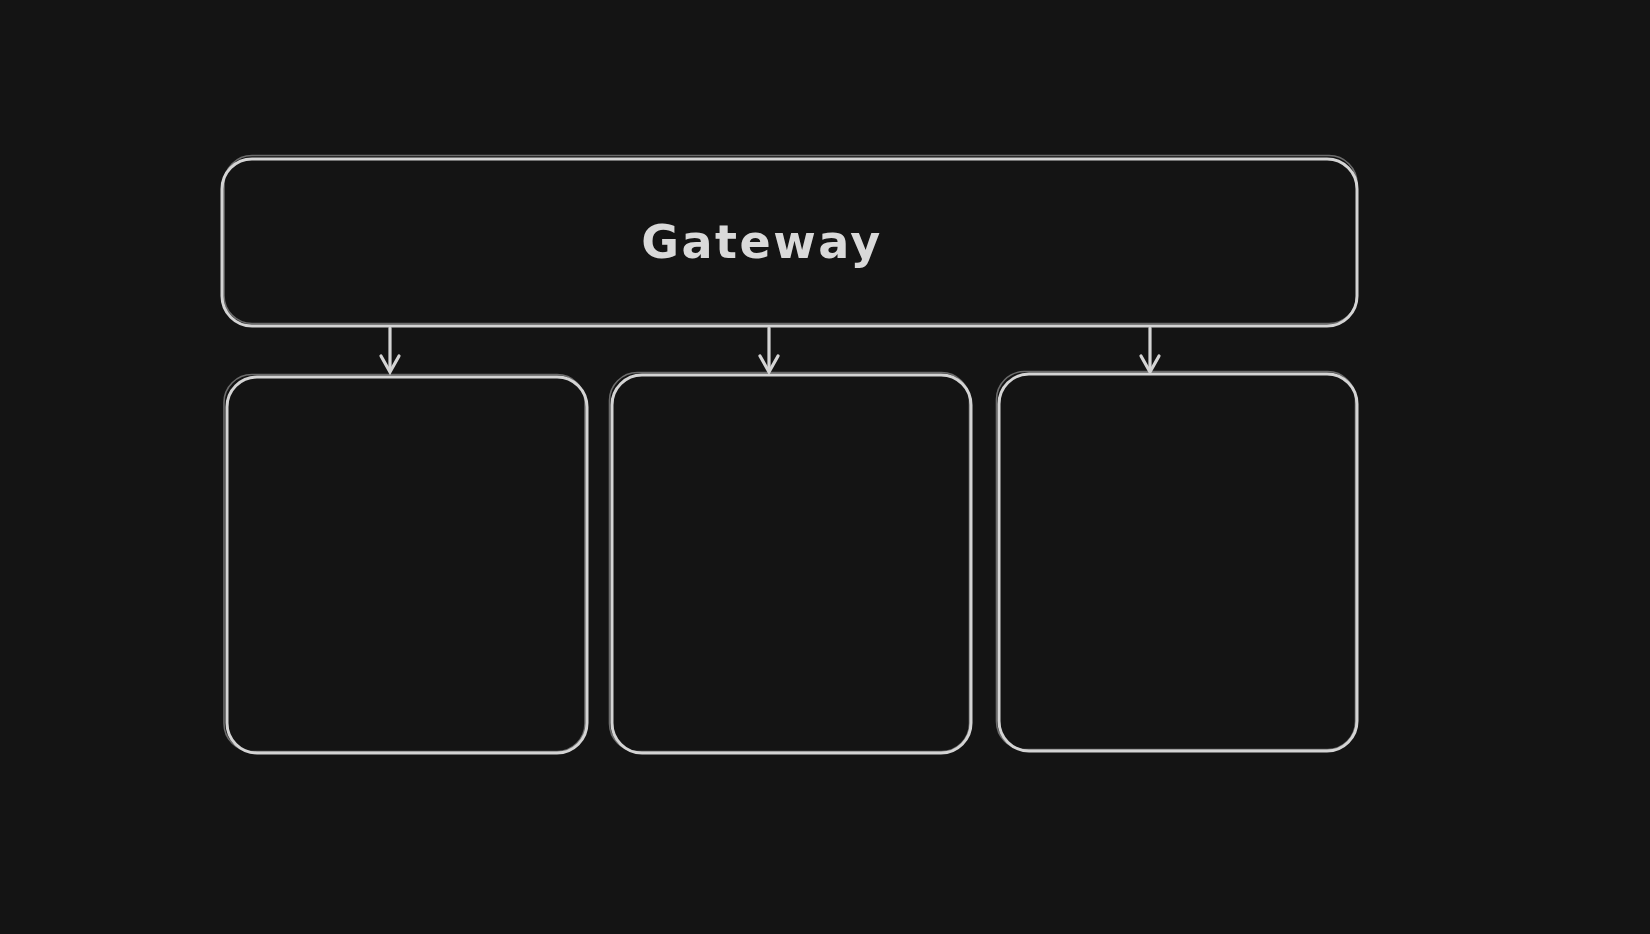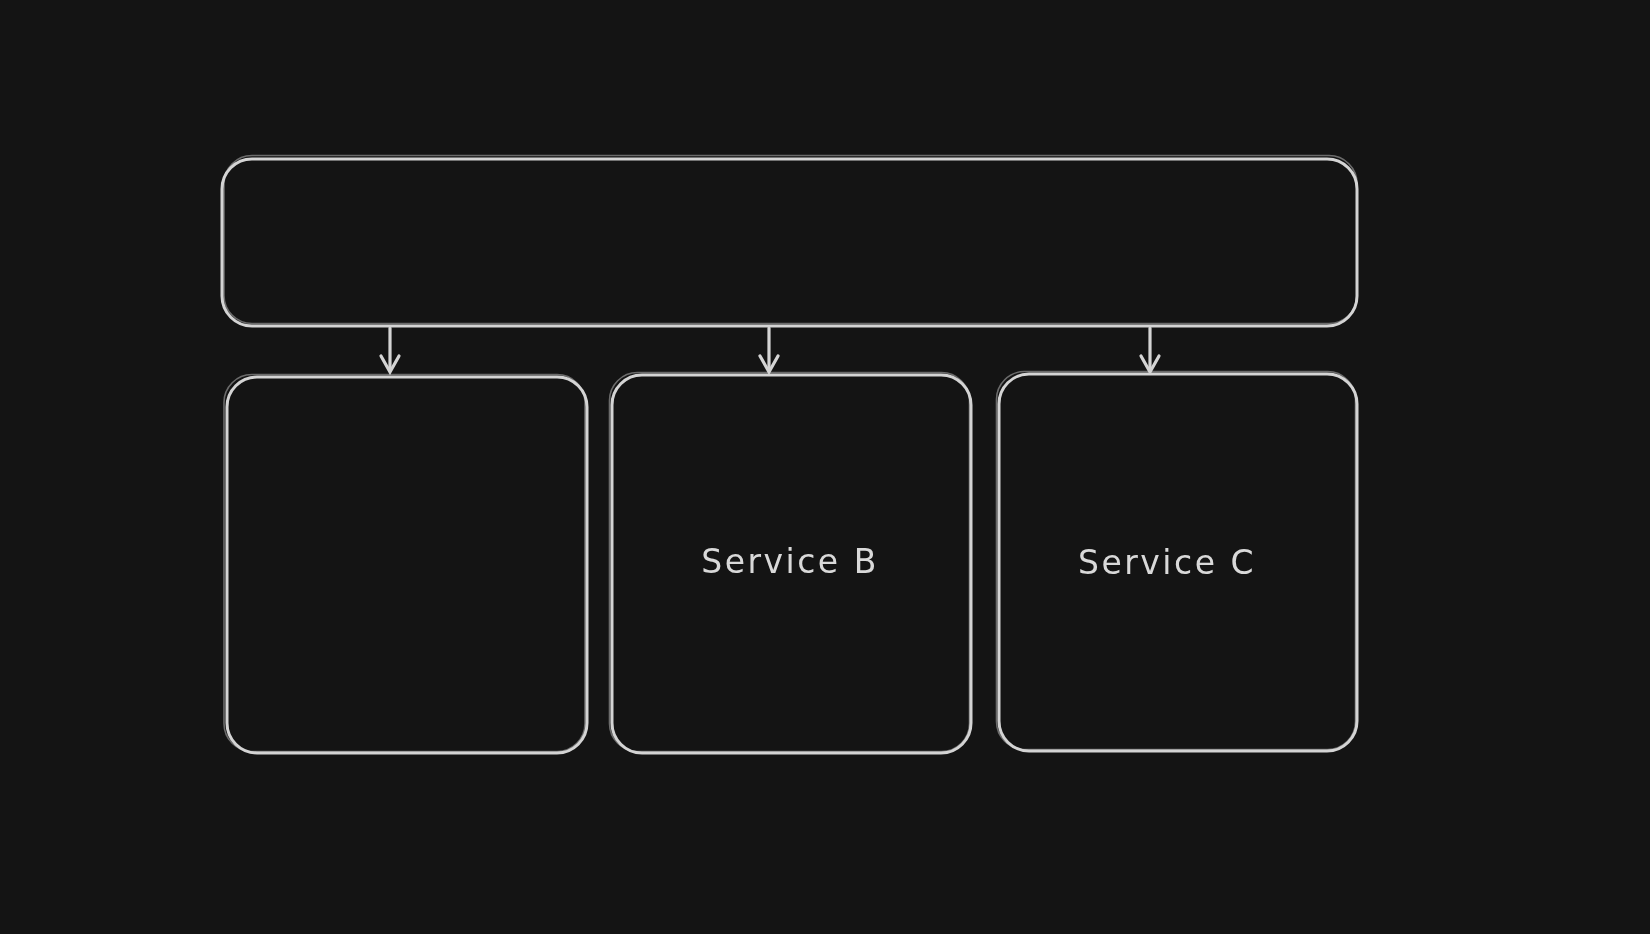--- a/index.html
+++ b/index.html
@@ -103,19 +103,18 @@
       <line class="edge-line" x1="769" y1="328" x2="769" y2="370"></line>
       <path class="edge-line" d="M 760 356 L 769 372 L 778 356"></path>
     </g>
 
     <g>
       <line class="edge-line" x1="1150" y1="328" x2="1150" y2="370"></line>
       <path class="edge-line" d="M 1141 356 L 1150 372 L 1159 356"></path>
     </g>
   </svg>
 
+  <div class="node-label gateway-label">Gateway</div>
 
 
-  <div class="node-label service-label service-b-label">Service B</div>
 
-  <div class="node-label service-label service-c-label">Service C</div>
 
 </div>
 
 </body></html>

